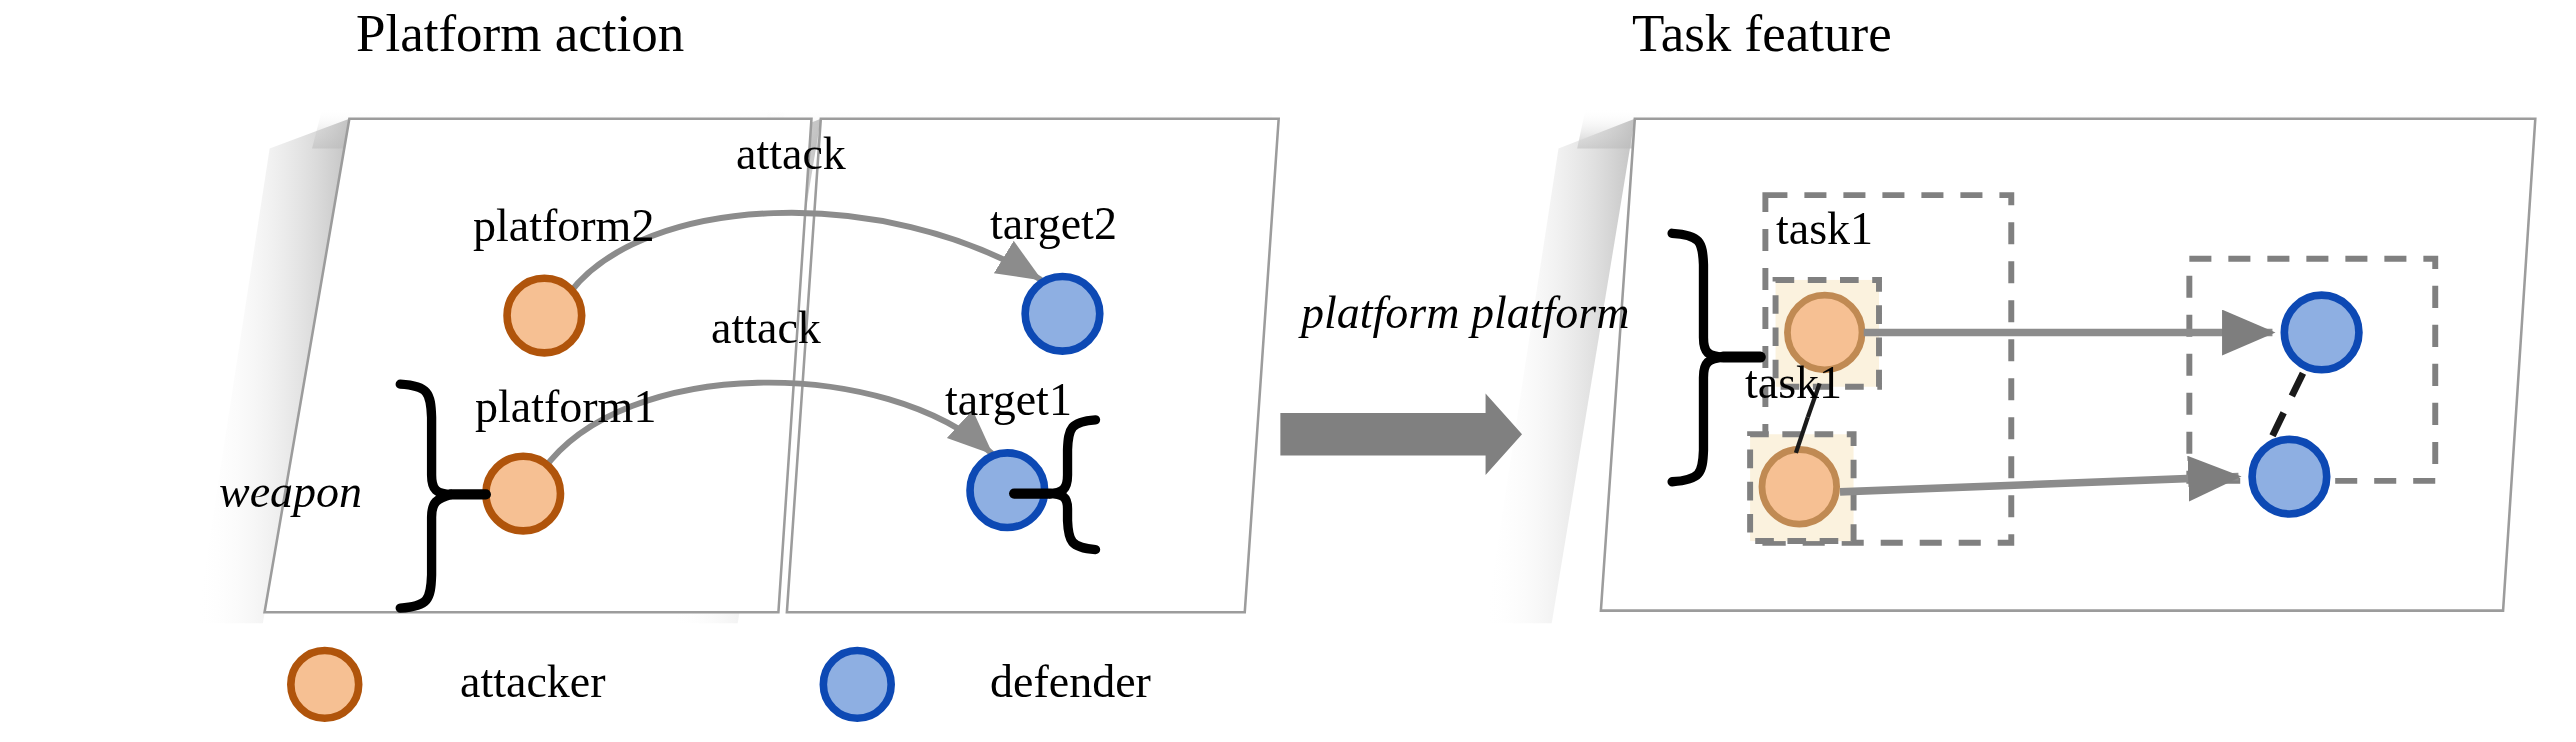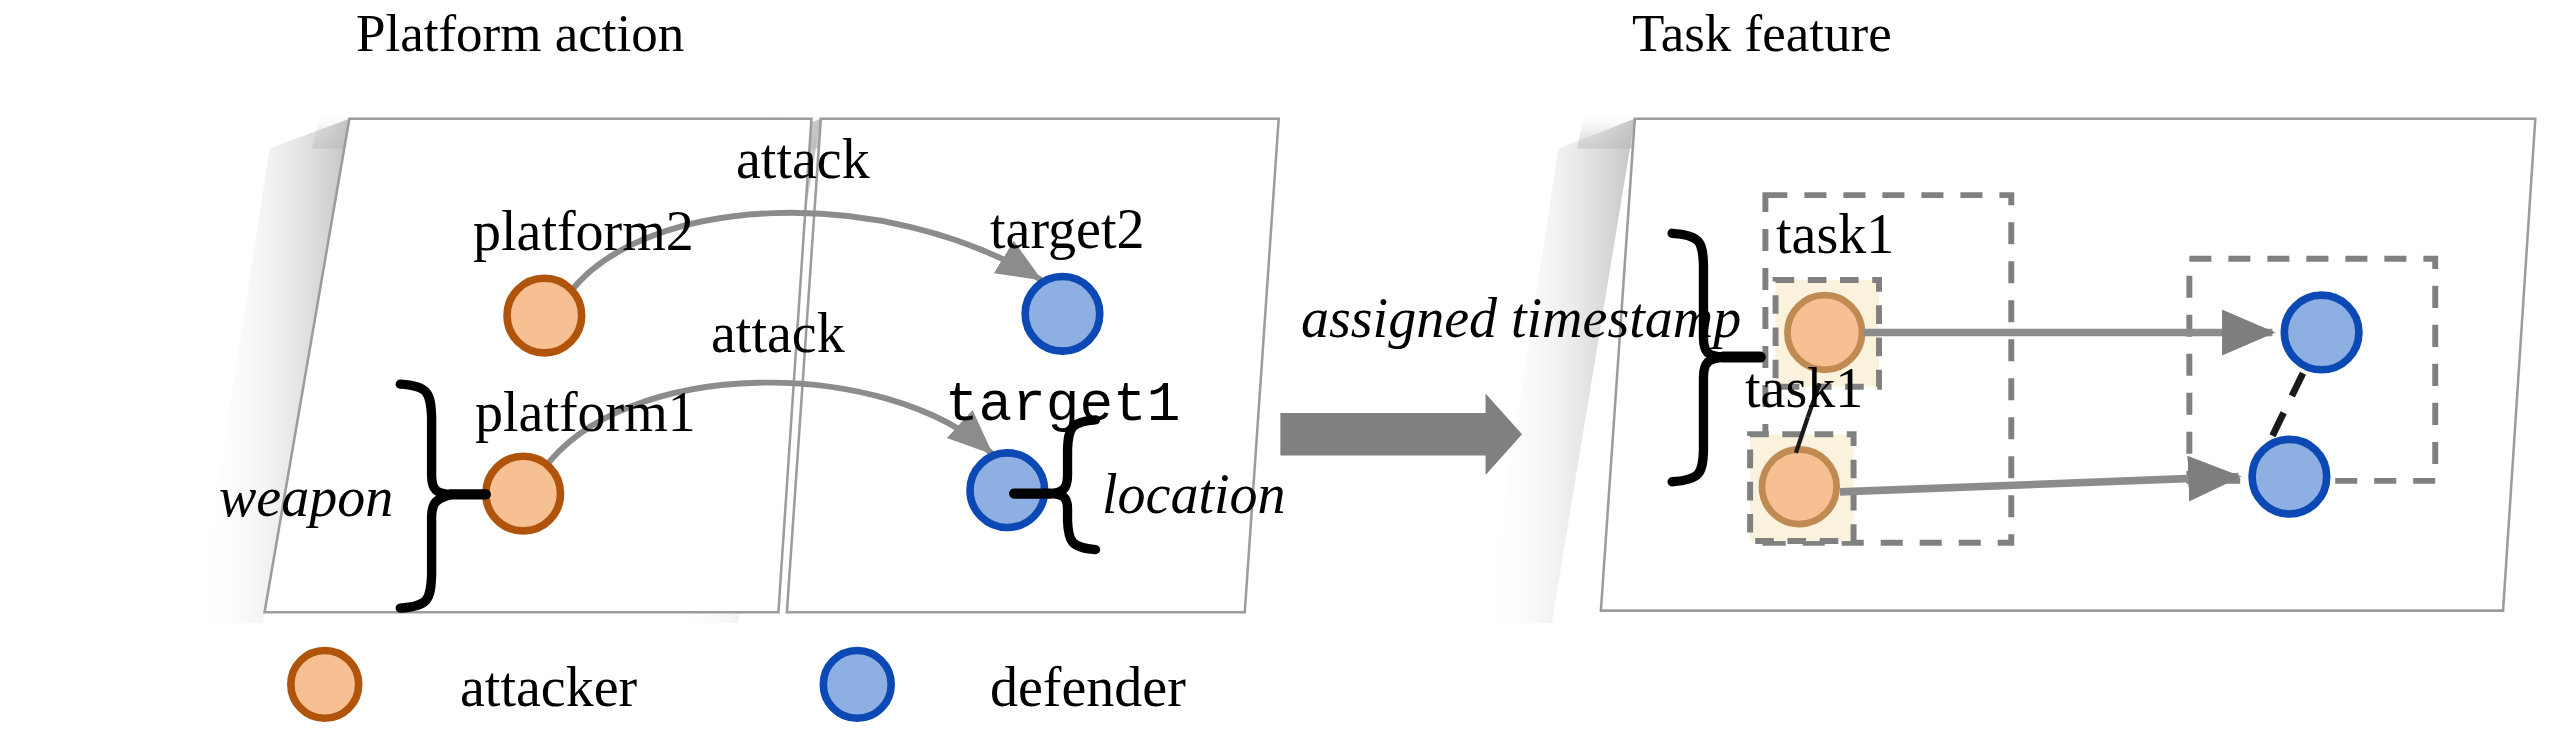--- a/index.html
+++ b/index.html
@@ -1,19 +1,19 @@
 <!DOCTYPE html>
 <html style="font-size:13.6px"><head>
 <meta charset="utf-8">
 <style>
   html,body{margin:0;padding:0;background:#ffffff;}
   #stage{position:relative;width:2576px;height:743px;background:#ffffff;
          font-family:"Liberation Serif","DejaVu Serif",serif;overflow:hidden;}
   .ttl{position:absolute;font-size:53px;color:#000;white-space:nowrap;}
-  .lbl{position:absolute;font-size:56px;color:#000;white-space:nowrap;}
+  .lbl{position:absolute;font-size:46px;color:#000;white-space:nowrap;}
   .ital{font-style:italic;}
   .svgroot{position:absolute;left:0;top:0;width:2576px;height:743px;}
 </style>
 </head>
 <body>
 
 <div id="stage">
 
   <svg class="svgroot" viewBox="0 0 3038 876">
     <defs>
@@ -100,30 +100,29 @@
     <circle cx="383" cy="807" r="40" fill="#F6C093" stroke="#B0540B" stroke-width="9"></circle>
     <circle cx="1011" cy="807" r="40" fill="#8EAFE2" stroke="#0D49B4" stroke-width="9"></circle>
   </svg>
 
   <div class="ttl" style="left:356px;top:3.4px;">Platform action</div>
   <div class="ttl" style="left:1632px;top:3.4px;">Task feature</div>
 
   <div class="lbl" style="left:473px;top:199px;">platform2</div>
   <div class="lbl" style="left:475px;top:380px;">platform1</div>
   <div class="lbl" style="left:990px;top:197px;">target2</div>
-  <div class="lbl" style="left:945px;top:373px;font-family:Liberation Mono, monospace;">target1</div>
+  <div class="lbl" style="left:945px;top:373px;">target1</div>
 
   <div class="lbl" style="left:736px;top:127px;">attack</div>
   <div class="lbl" style="left:711px;top:301px;">attack</div>
 
   <div class="lbl ital" style="left:219px;top:465px;">weapon</div>
 
-  <div class="lbl ital" style="left:1102px;top:462px;">location</div>
 
-  <div class="lbl ital" style="left:1301px;top:286px;">assigned timestamp</div>
+  <div class="lbl ital" style="left:1301px;top:286px;">platform platform</div>
 
   <div class="lbl" style="left:1776px;top:202px;">task1</div>
   <div class="lbl" style="left:1745px;top:356px;">task1</div>
 
 
   <div class="lbl" style="left:460px;top:655px;">attacker</div>
   <div class="lbl" style="left:990px;top:655px;">defender</div>
 
 </div>
 

